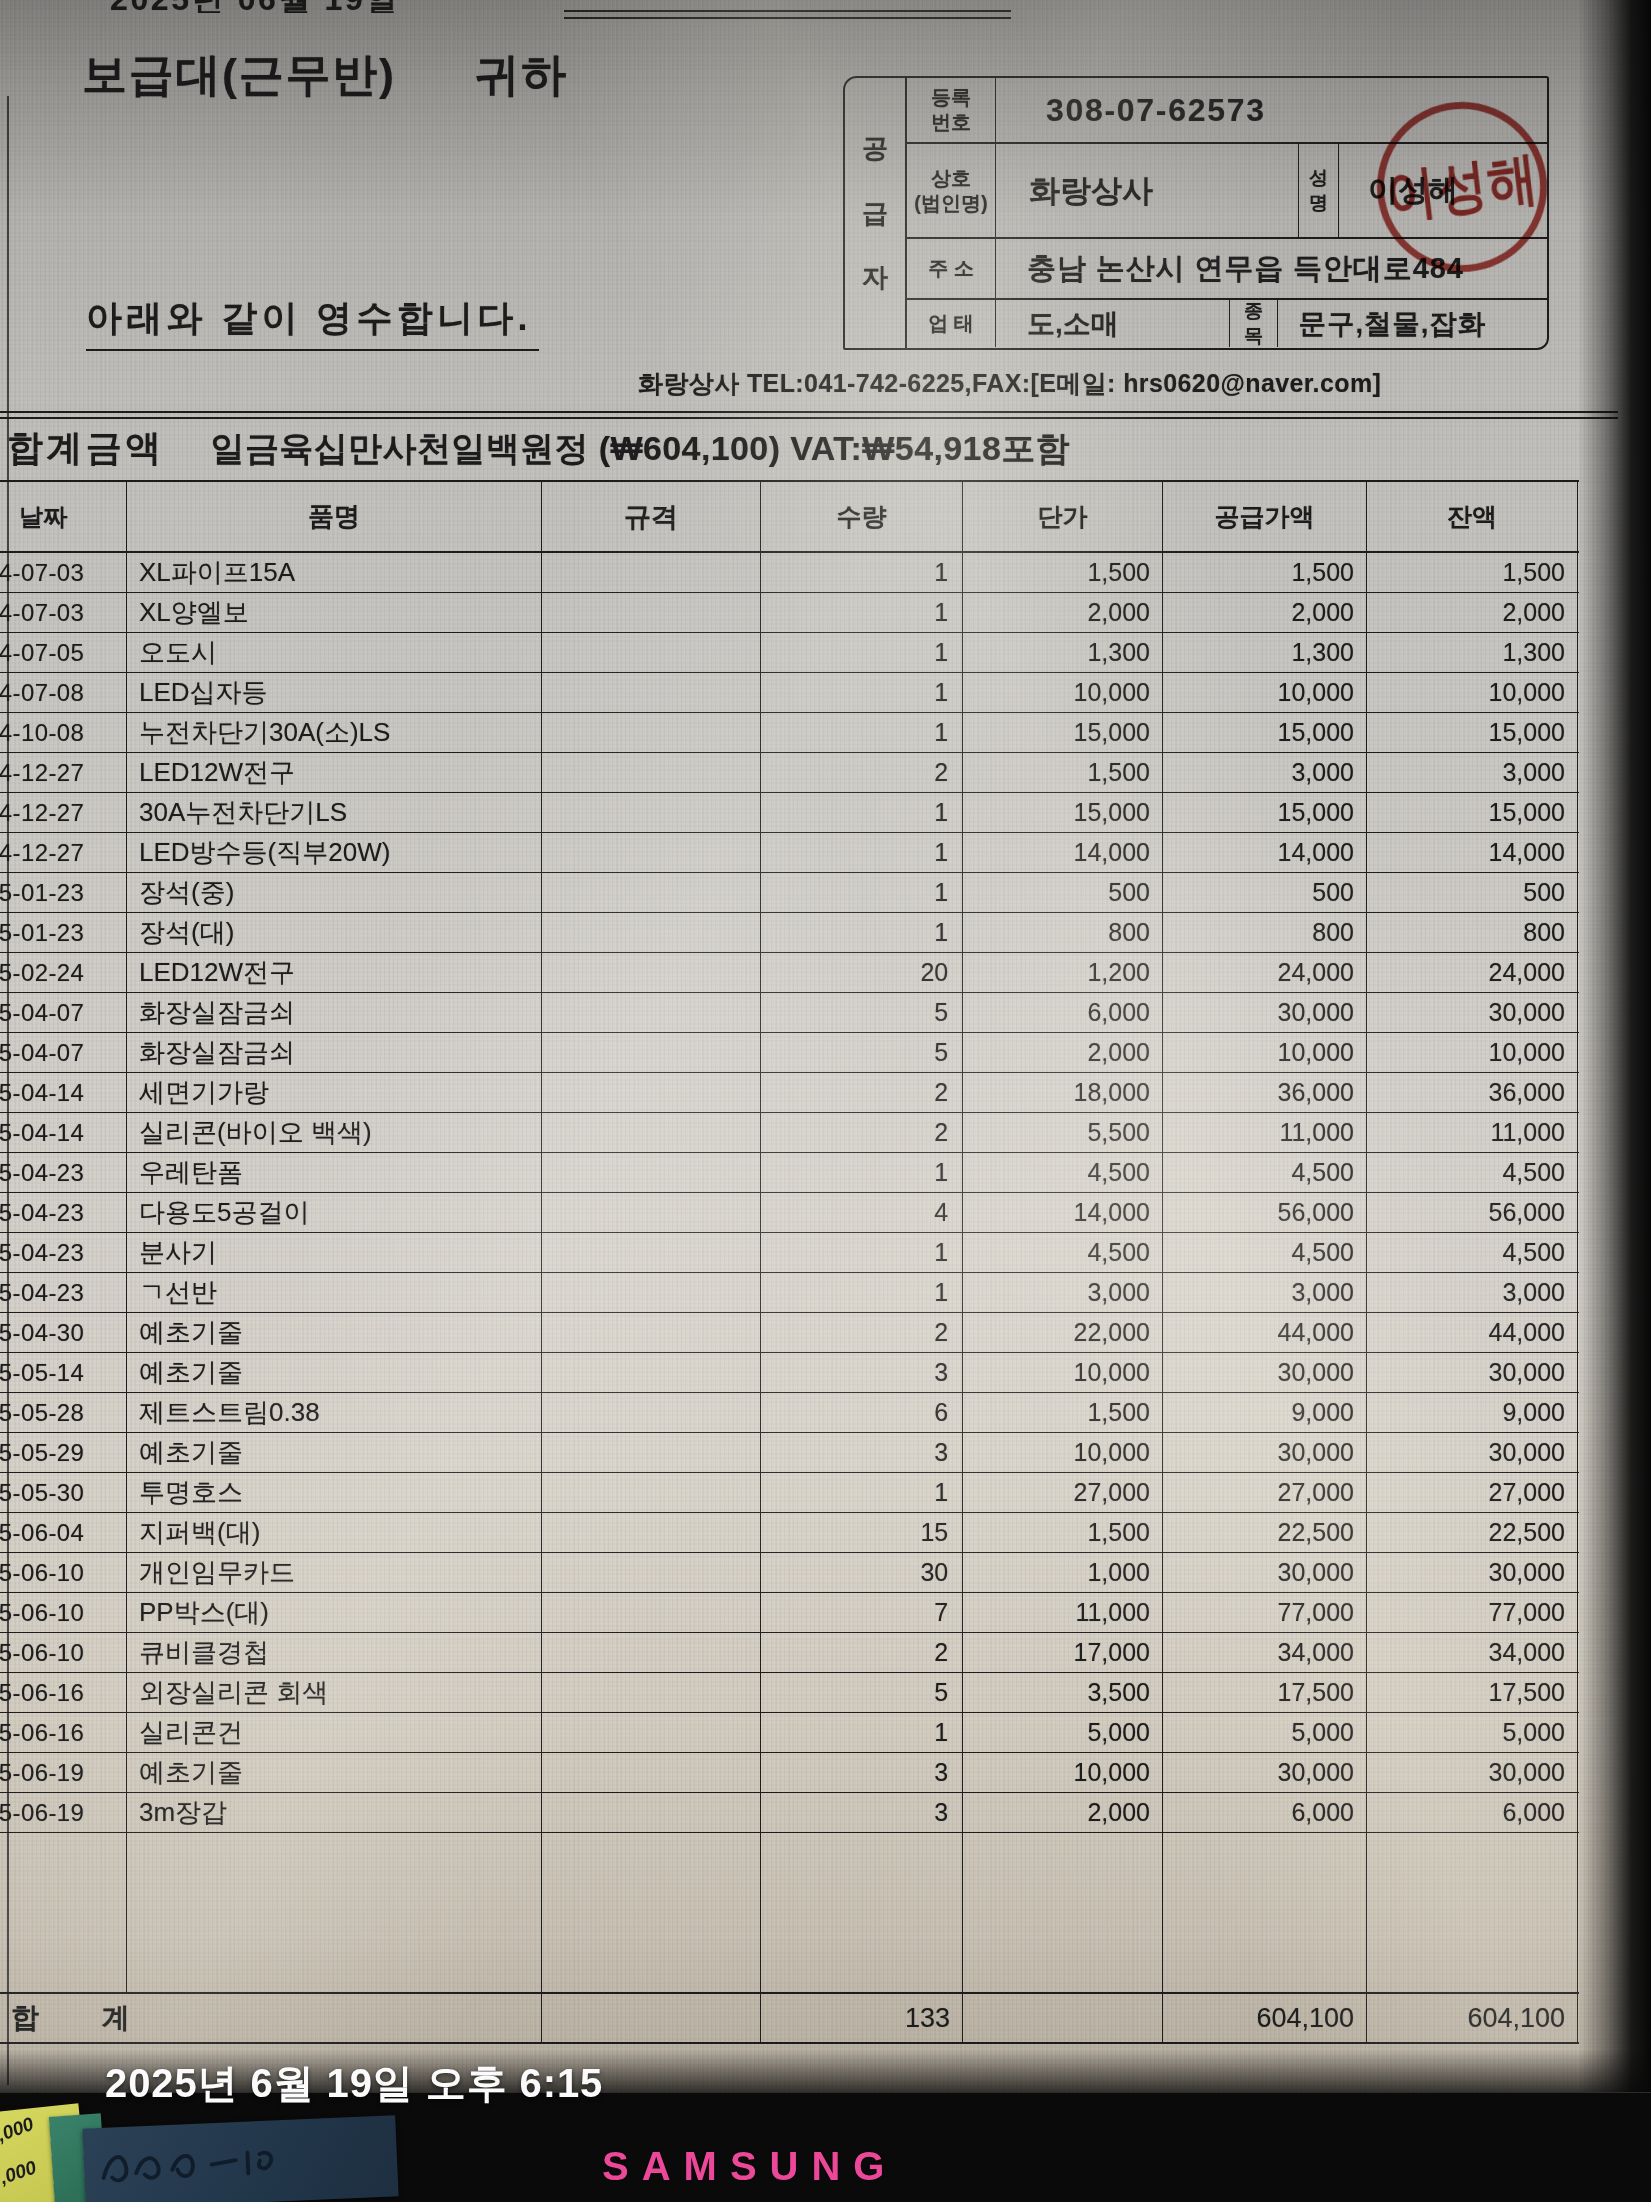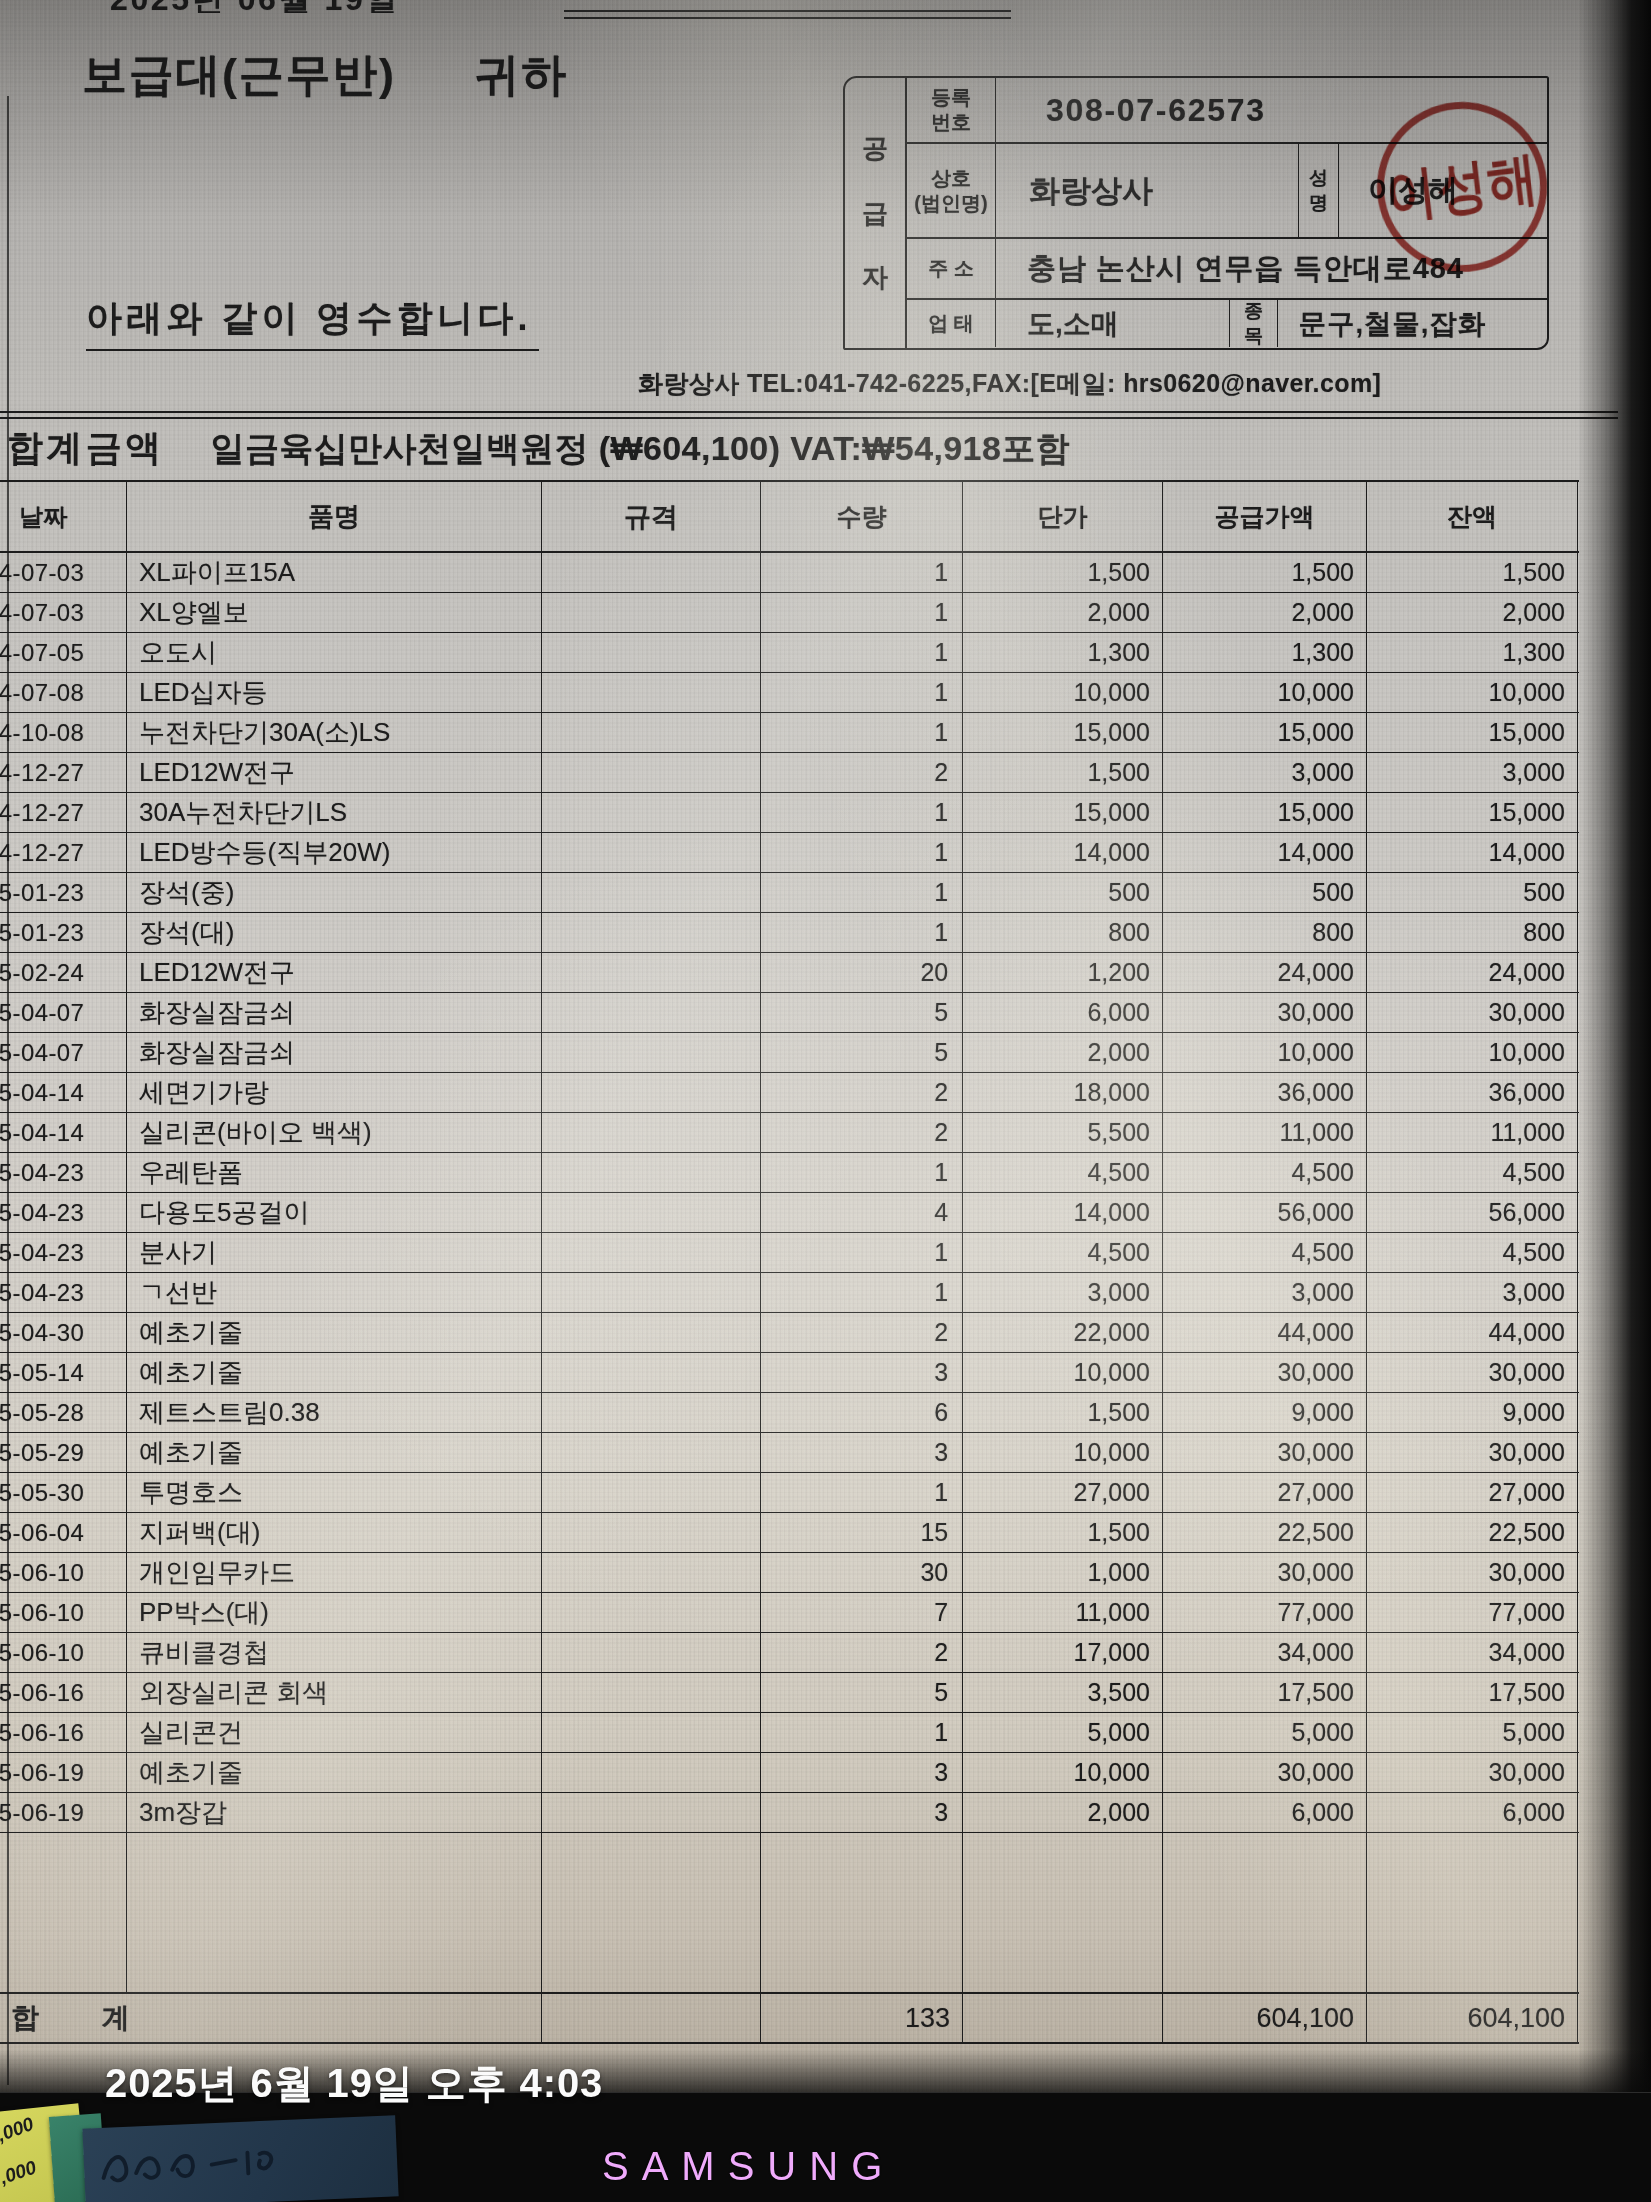--- a/index.html
+++ b/index.html
@@ -104,22 +104,22 @@
   .tc.merge { width:581px; padding-left:50px; font-weight:bold; letter-spacing:27.5px; font-size:28px; }
   .tc.w3 { width:219px; } .tc.w4 { width:202px; } .tc.w5 { width:200px; }
   .tc.w6 { width:204px; } .tc.w7 { width:211px; }
   .tc.num { justify-content:flex-end; padding-right:12px; }
 
   
   .bezel-fade { position:absolute; left:0; top:2049px; width:1652px; height:45px;
     background:linear-gradient(180deg, transparent, rgba(8,8,8,.78)); }
   .bezel { position:absolute; left:0; top:2092px; width:1652px; height:110px; background:#0a0a0a;
     border-top:0.9px solid #2c2c2c; }
-  .samsung { position:absolute; left:602px; top:2144px; font-size:40px; font-weight:normal;
-    letter-spacing:13px; color:#f0abfc; text-shadow:0 0 1.7px #000; }
+  .samsung { position:absolute; left:602px; top:2144px; font-size:40px; font-weight:bold;
+    letter-spacing:13px; color:#ec4899; text-shadow:0 0 1.7px #000; }
   .timestamp { position:absolute; left:105px; top:2056px; font-size:40px; font-weight:bold;
     color:#fbfbfb; letter-spacing:0.9px; text-shadow:0 1.7px 4.3px rgba(0,0,0,.55); }
 
   .note-yellow { position:absolute; left:-12px; top:2108px; width:96px; height:105px;
     background:linear-gradient(160deg,#d6d75e,#c2c44e); transform:rotate(-6deg);
     box-shadow:0 1.7px 5.2px rgba(0,0,0,.5); }
   .note-yellow span { position:absolute; font-size:19px; font-style:italic; font-weight:bold; color:#1d1d1d; }
   .note-yellow .l1 { left:1.7px; top:10.3px; transform:rotate(-14deg); }
   .note-yellow .l2 { left:0px; top:53px; transform:rotate(-12deg); }
   .tape-teal { position:absolute; left:52px; top:2115px; width:52px; height:93px;
@@ -536,15 +536,15 @@
     <span class="l1">0,000</span>
     <span class="l2">0,000</span>
   </div>
   <div class="tape-teal"></div>
   <div class="tape-blue">
     <svg width="293" height="57" viewBox="0 0 340 66">
       <path d="M14 44 C 22 18, 36 14, 40 30 C 44 46, 30 52, 24 44 M 52 40 C 60 20, 74 18, 78 34 C 80 46, 68 50, 62 42 M 94 38 C 104 16, 120 20, 118 36 C 116 50, 102 48, 100 38 M 140 34 L 168 30 M 182 22 L 182 46 M 196 24 C 206 20, 214 28, 206 38 C 200 44, 192 40, 196 32" fill="none" stroke="#0d1825" stroke-width="4.5" stroke-linecap="round" opacity="0.85"></path>
     </svg>
   </div>
 
-  <div class="timestamp">2025년 6월 19일 오후 4:03</div>
+  <div class="timestamp">2025년 6월 19일 오후 6:15</div>
 </div>
 
 
 </body></html>

